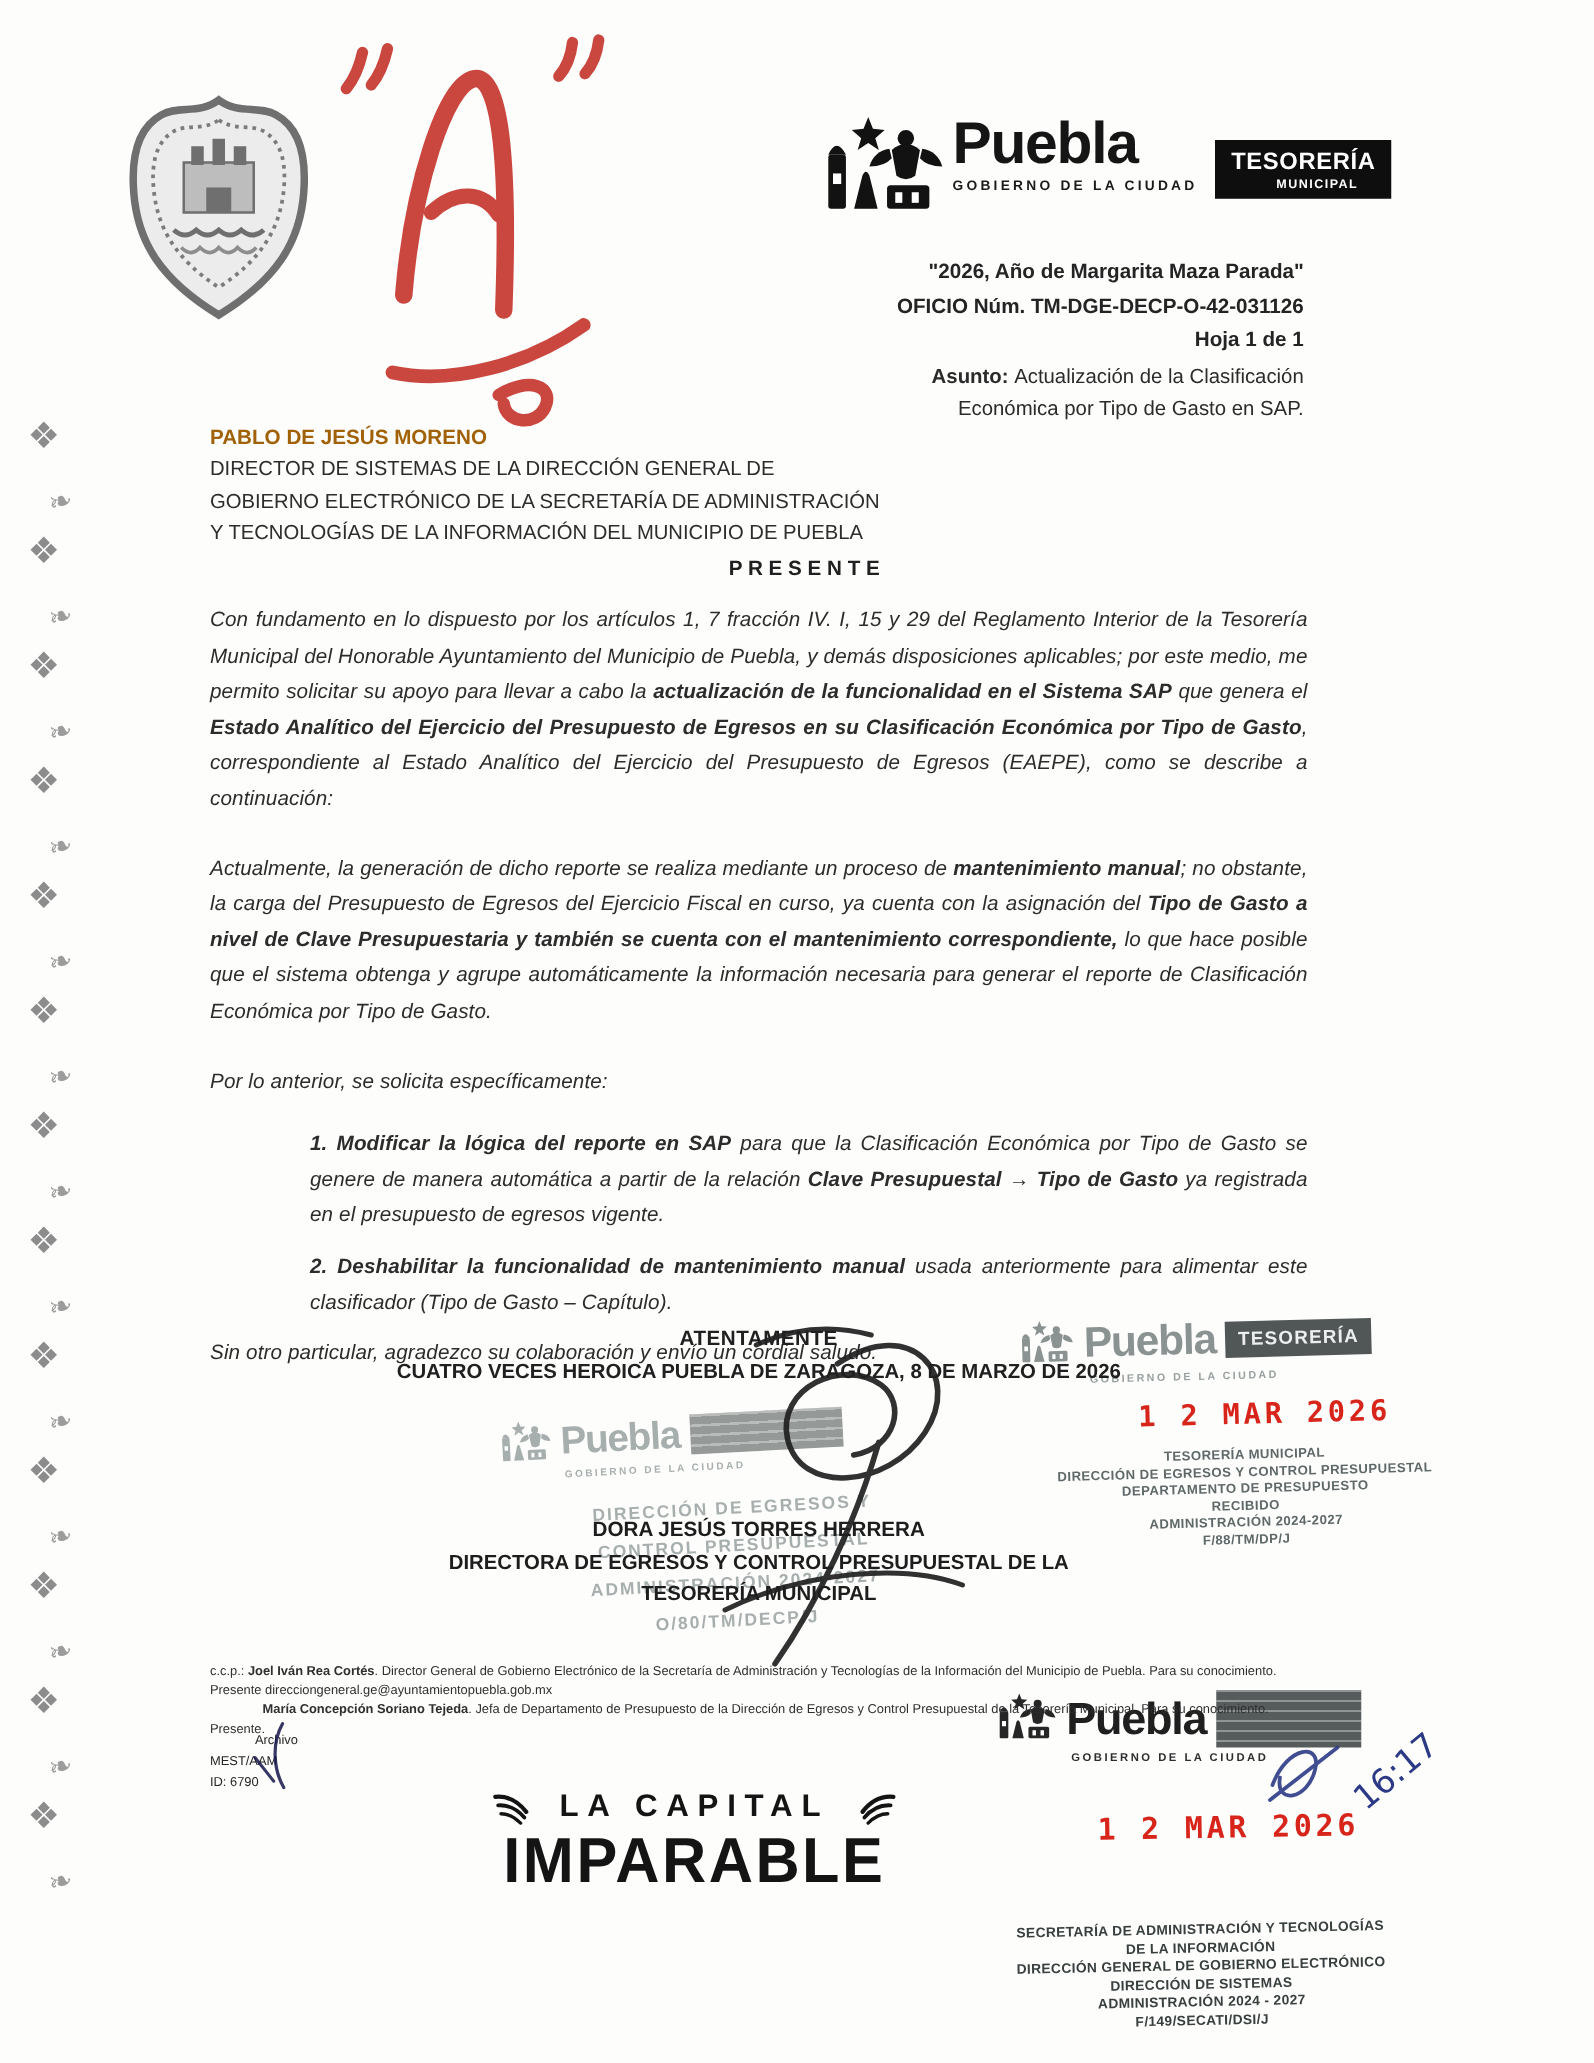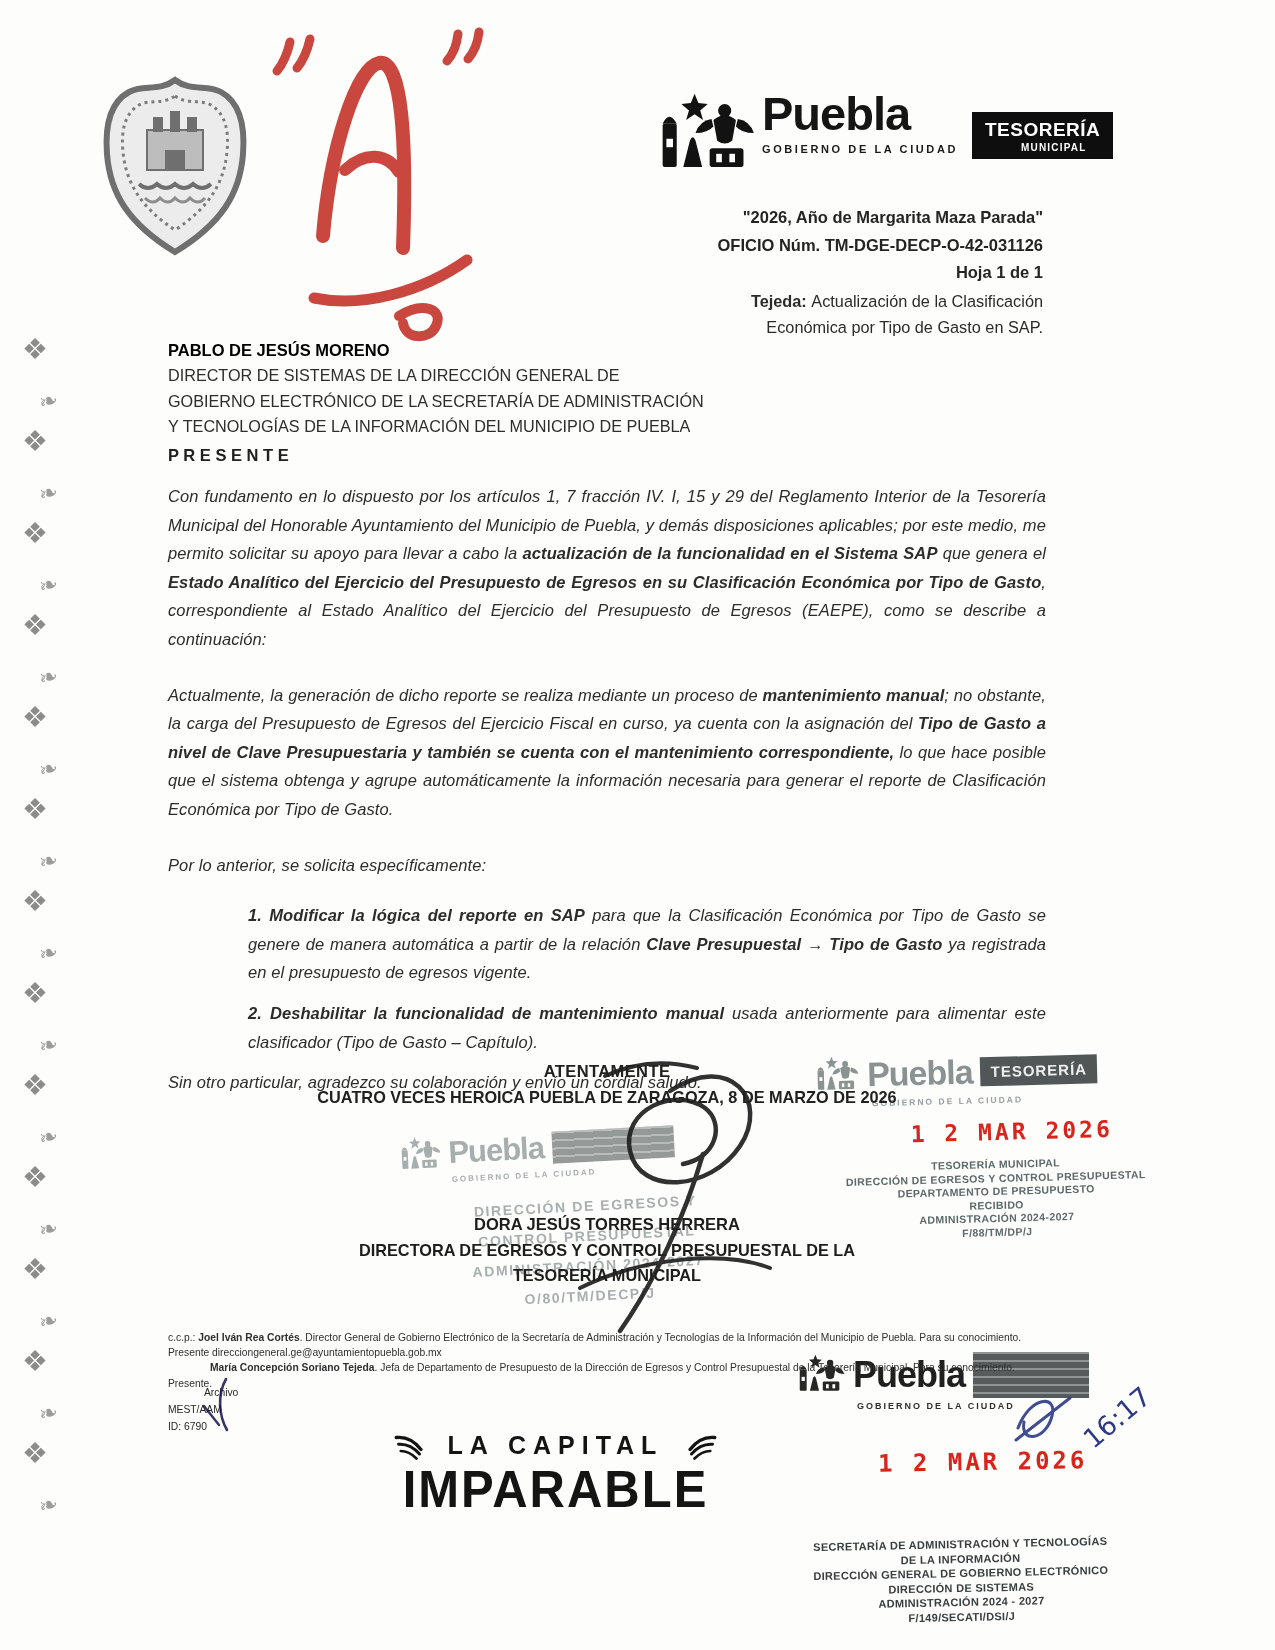--- a/index.html
+++ b/index.html
@@ -34,23 +34,23 @@
   .brand-box-1 { font-size:19px; font-weight:800; letter-spacing:.5px; }
   .brand-box-2 { font-size:10px; font-weight:700; letter-spacing:1.2px; margin-top:1px;padding-left:36px; }
 
   
   .headinfo { position:absolute; left:587px; top:204px; width:456px; text-align:right; z-index:1; }
   .hi-line { font-size:16.5px; font-weight:700; line-height:27.5px; color:#242424; }
   .hi-subject { font-size:16.3px; line-height:26.5px; width:352px; margin-left:auto; margin-top:1px; color:#2b2b2b; }
 
   
   .addressee { position:absolute; left:168px; top:337px; z-index:1; }
-  .addr-name { font-size:16.5px; font-weight:700; line-height:26px; color:#000000; }
+  .addr-name { font-size:16.5px; font-weight:700; line-height:26px; color:#a16207; }
   .addr-line { font-size:16.2px; line-height:25.5px; color:#2d2d2d; }
-  .addr-present { font-size:16.5px; font-weight:700; line-height:27px; margin-top:2px; color:#202020; }
+  .addr-present { font-size:16.5px; font-weight:700; line-height:27px; margin-top:2px; color:#202020;text-align:right; }
 
   
   .letter-body { position:absolute; left:168px; top:482px; width:878px; z-index:1;
     font-size:16.5px; line-height:28.6px; color:#2c2c2c; letter-spacing:.1px;font-style:italic; }
   .letter-body p { margin-bottom:27px; }
   .letter-body p.just { text-align:justify; }
   .letter-body p.p3 { margin-bottom:22px; }
   .letter-body p.li { padding-left:80px; margin-bottom:12px; }
 
   
@@ -226,21 +226,21 @@
     <div class="brand-box">
       <div class="brand-box-1">TESORERÍA</div>
       <div class="brand-box-2">MUNICIPAL</div>
     </div>
   </div>
 
   <div class="headinfo">
     <div class="hi-line">"2026, Año de Margarita Maza Parada"</div>
     <div class="hi-line">OFICIO Núm. TM-DGE-DECP-O-42-031126</div>
     <div class="hi-line">Hoja 1 de 1</div>
-    <div class="hi-subject"><span class="b">Tejeda: </span><span>Actualización de la Clasificación Económica por Tipo de Gasto en SAP.</span></div>
+    <div class="hi-subject"><span class="b">Asunto: </span><span>Actualización de la Clasificación Económica por Tipo de Gasto en SAP.</span></div>
   </div>
 
   <div class="addressee">
     <div class="addr-name">PABLO DE JESÚS MORENO</div>
     <div>
 
     <div class="addr-line">DIRECTOR DE SISTEMAS DE LA DIRECCIÓN GENERAL DE</div>
         <div class="addr-line">GOBIERNO ELECTRÓNICO DE LA SECRETARÍA DE ADMINISTRACIÓN</div>
         <div class="addr-line">Y TECNOLOGÍAS DE LA INFORMACIÓN DEL MUNICIPIO DE PUEBLA</div>
       </div>

